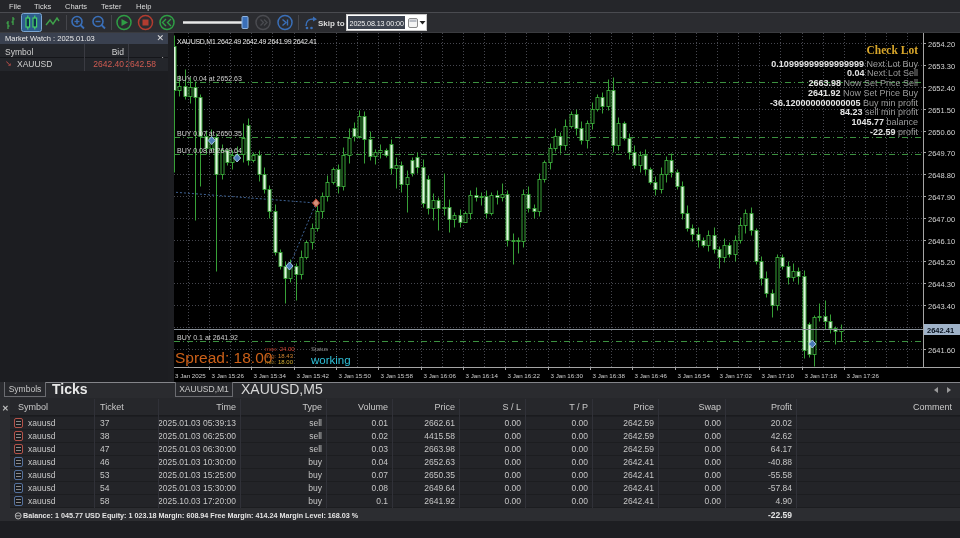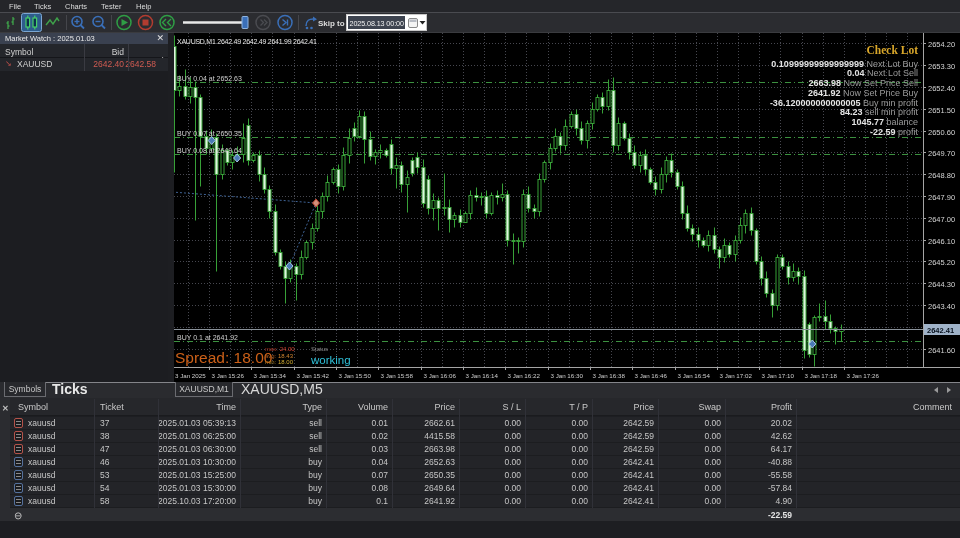--- a/index.html
+++ b/index.html
@@ -680,19 +680,20 @@
 <div style="position:absolute;left:326px;top:399px;width:1px;height:109px;background:#303138"></div>
 <div style="position:absolute;left:392px;top:399px;width:1px;height:109px;background:#303138"></div>
 <div style="position:absolute;left:459px;top:399px;width:1px;height:109px;background:#303138"></div>
 <div style="position:absolute;left:525px;top:399px;width:1px;height:109px;background:#303138"></div>
 <div style="position:absolute;left:592px;top:399px;width:1px;height:109px;background:#303138"></div>
 <div style="position:absolute;left:658px;top:399px;width:1px;height:109px;background:#303138"></div>
 <div style="position:absolute;left:725px;top:399px;width:1px;height:109px;background:#303138"></div>
 <div style="position:absolute;left:796px;top:399px;width:1px;height:109px;background:#303138"></div>
 <div class="abs" id="balrow">
 <span style="left:4px;font-weight:normal;color:#c8c8c8;font-size:10px">⊖</span>
+<span style="left:13px">Balance: 1 045.77 USD&nbsp;Equity: 1 023.18&nbsp;Margin: 608.94&nbsp;Free Margin: 414.24&nbsp;Margin Level: 168.03 %</span>
 <span style="right:168px;font-size:8.5px">-22.59</span>
 </div>
 <div class="abs" id="tblx">✕</div>
 <div class="abs" id="leftstrip">
     <div class="rot">xxx</div>
   </div>
 <div class="abs" id="bottomfill"></div>
 
 </body></html>

